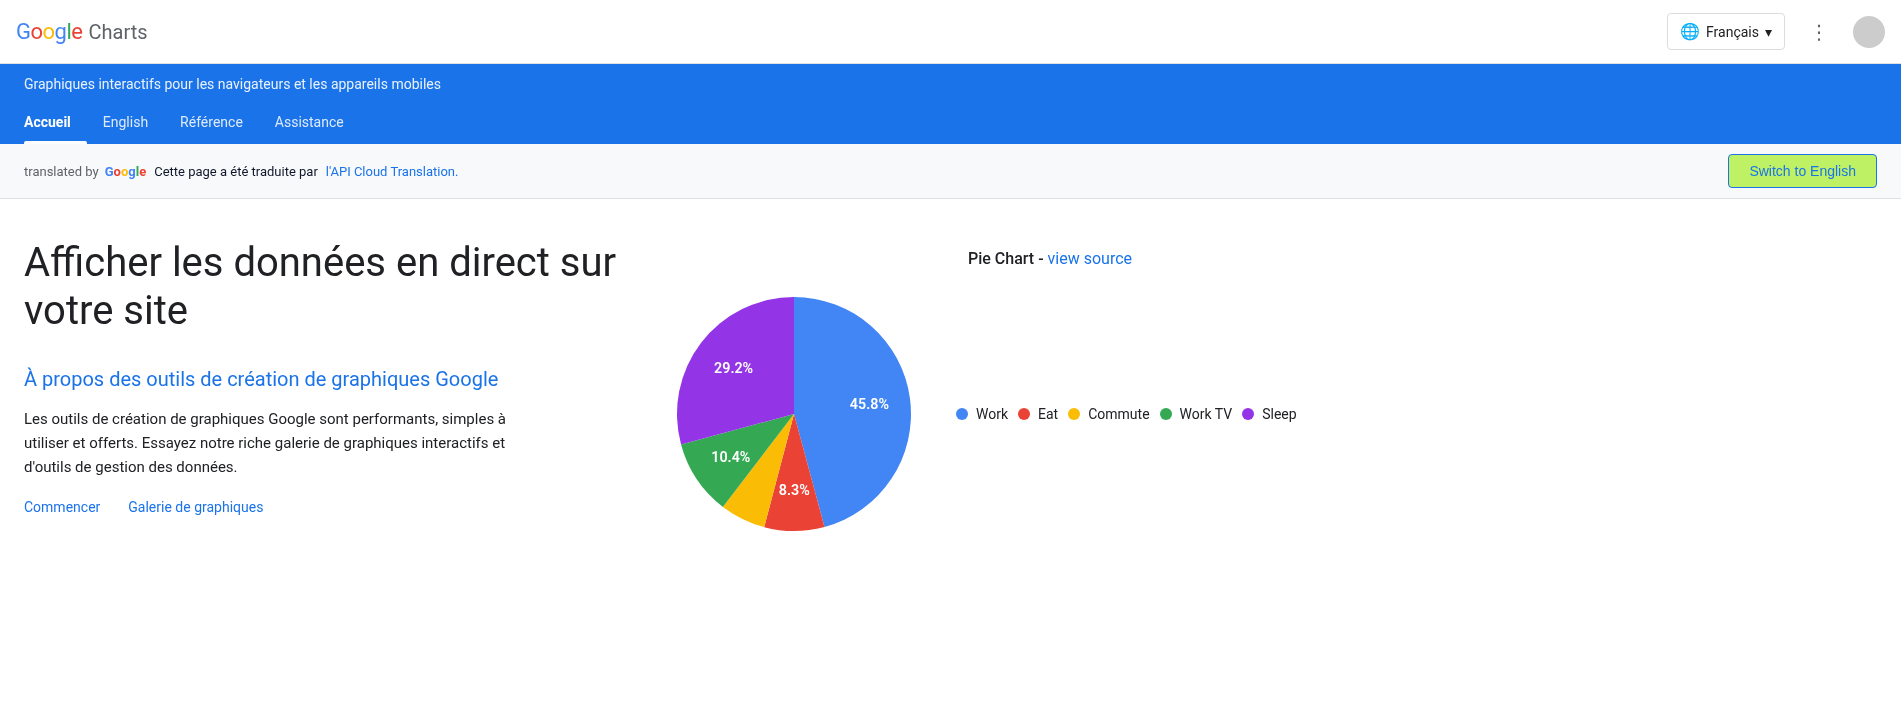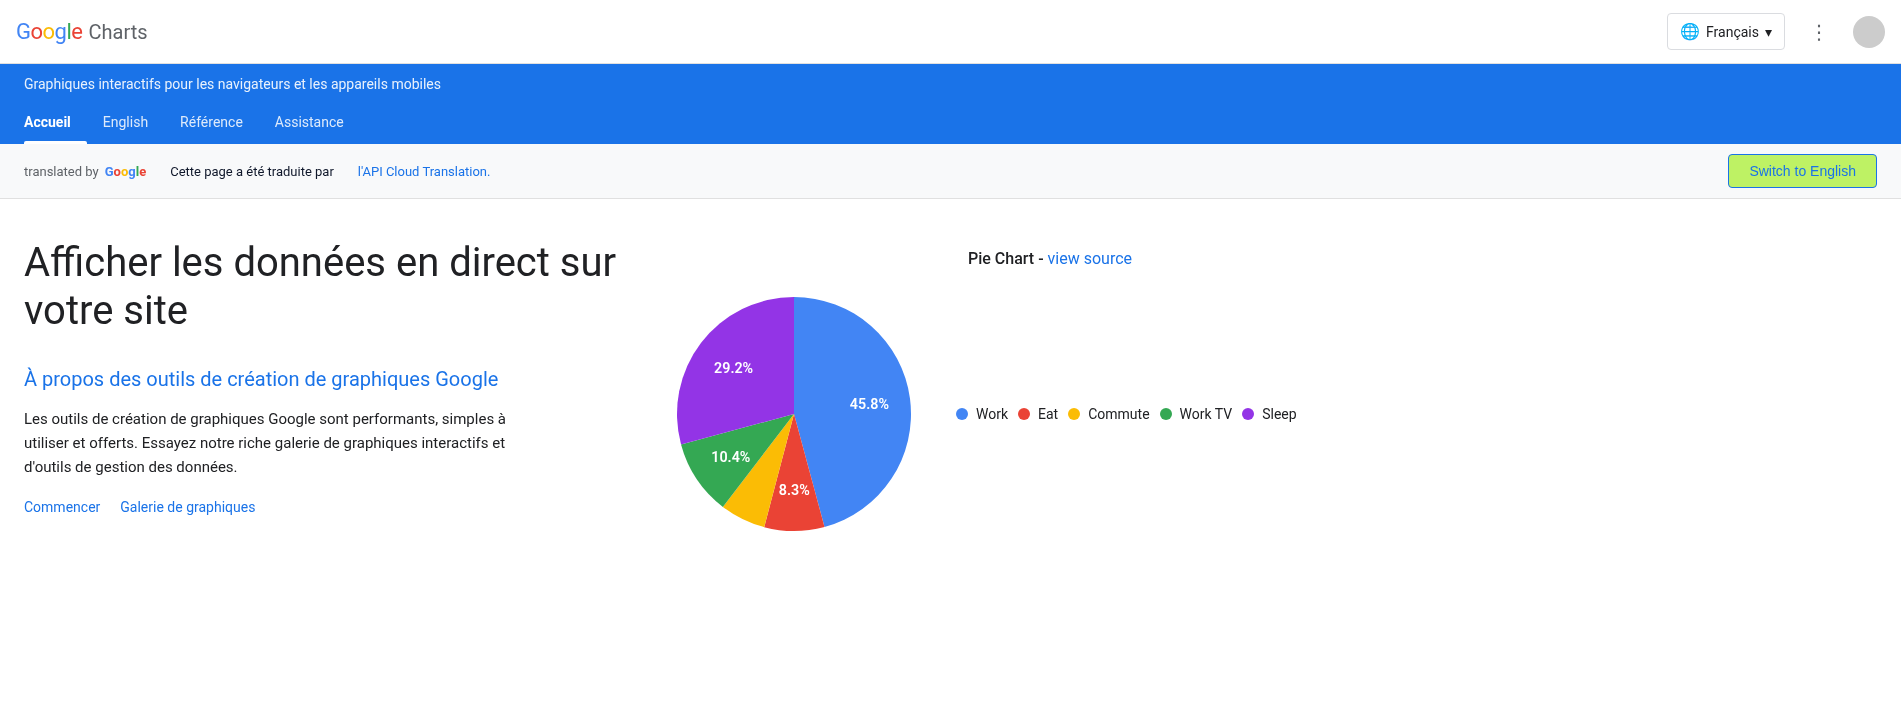--- a/index.html
+++ b/index.html
@@ -131,21 +131,21 @@
     }
     .nav-item:first-child { padding-left: 0; }
 
     
     .translation-bar {
       background: #f8f9fa;
       border-bottom: 1px solid #e0e0e0;
       display: flex;
       align-items: center;
       padding: 10px 24px;
-      gap: 24px;
+      gap: 8px;
       font-size: 13px;
       color: #5f6368;
     }
     .translated-by {
       display: flex;
       align-items: center;
       gap: 6px;
       color: #5f6368;
     }
     .google-logo-small {
@@ -200,21 +200,21 @@
     }
     .section-description {
       font-size: 15px;
       color: #202124;
       line-height: 1.6;
       margin-bottom: 20px;
       max-width: 520px;
     }
     .action-links {
       display: flex;
-      gap: 20px;
+      gap: 28px;
     }
     .action-link {
       color: #1a73e8;
       font-size: 14px;
       text-decoration: none;
       cursor: pointer;
     }
 
     
     .right-content {

